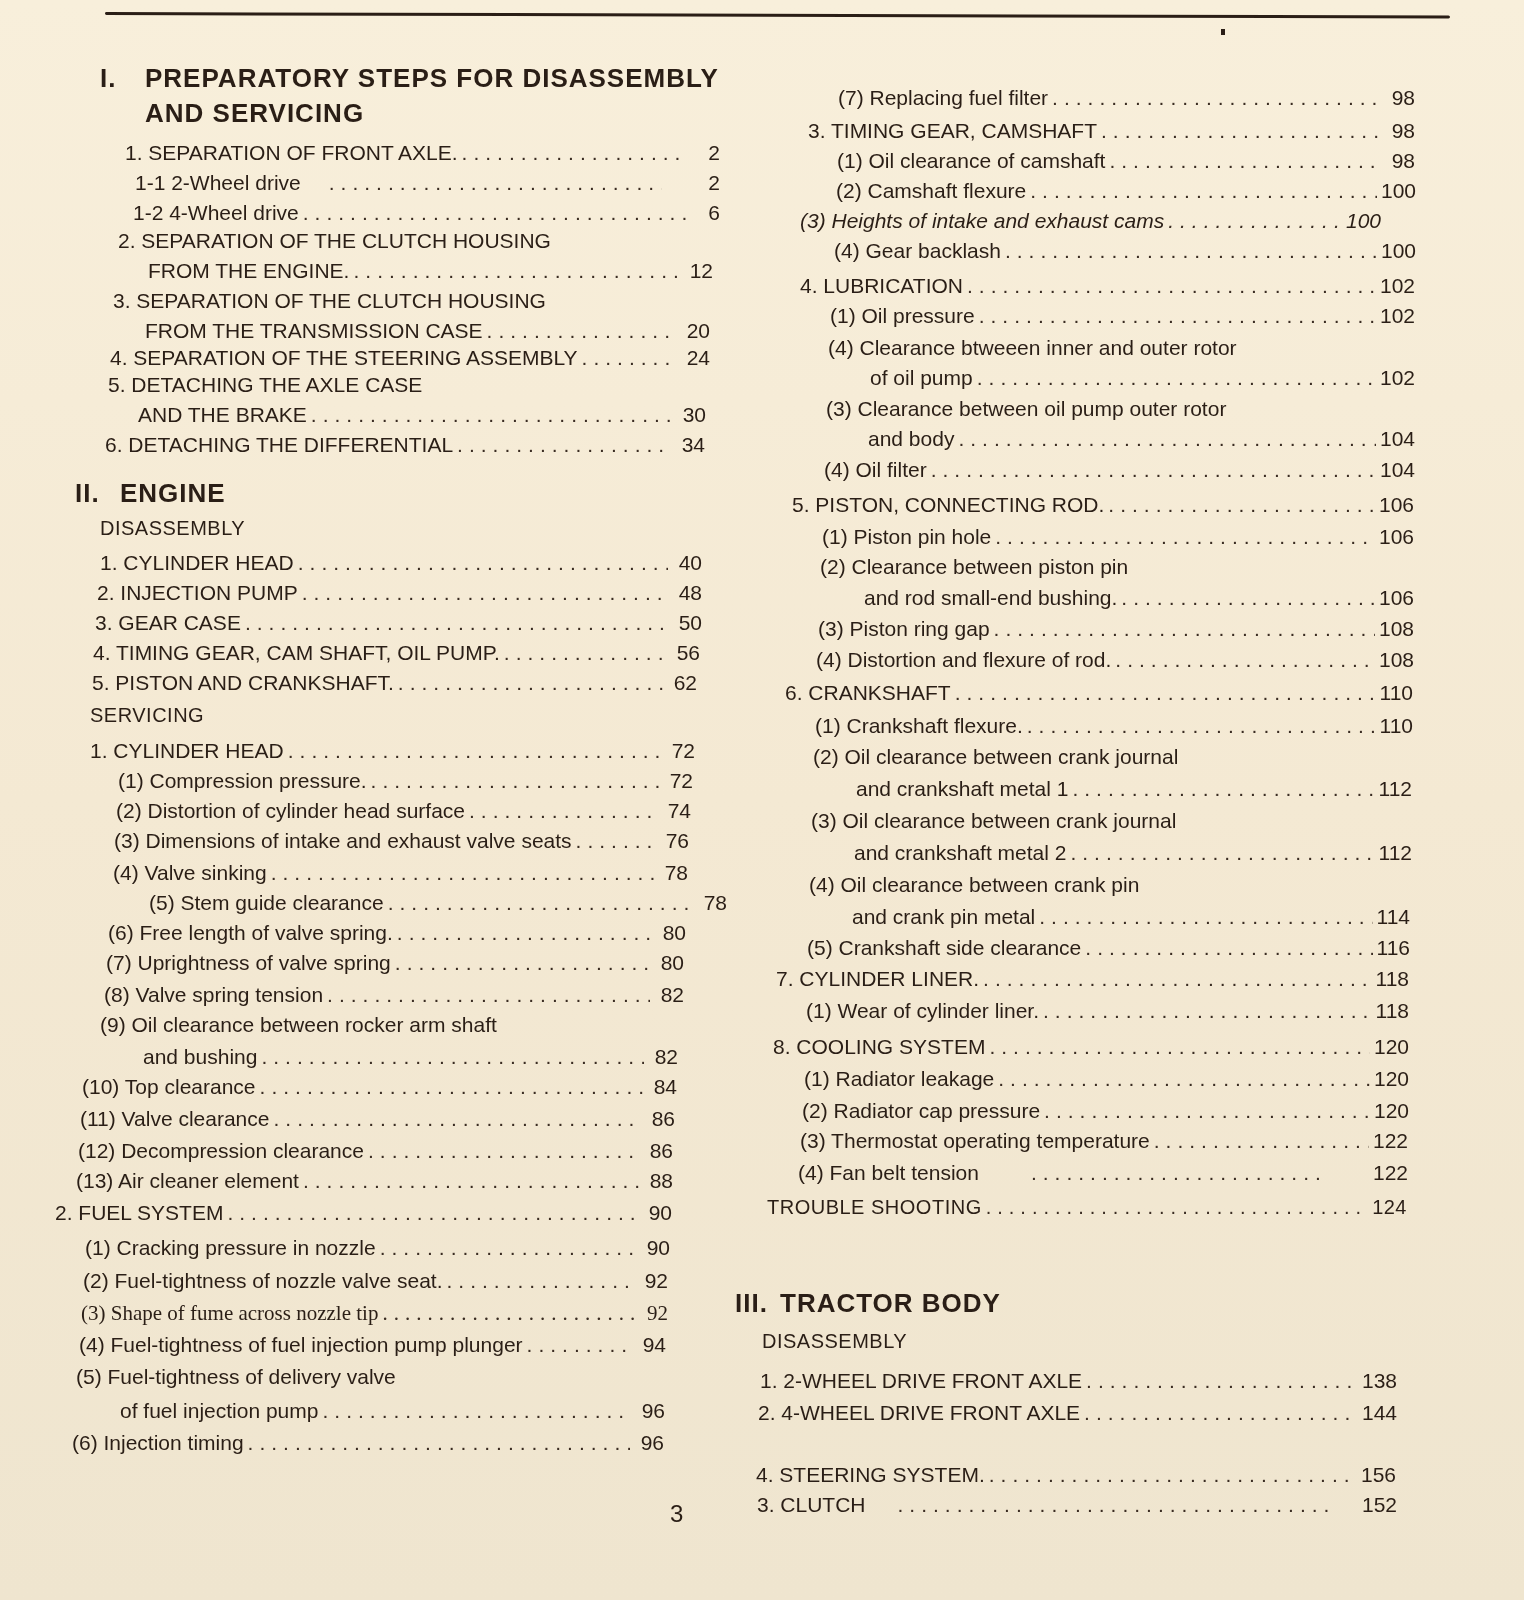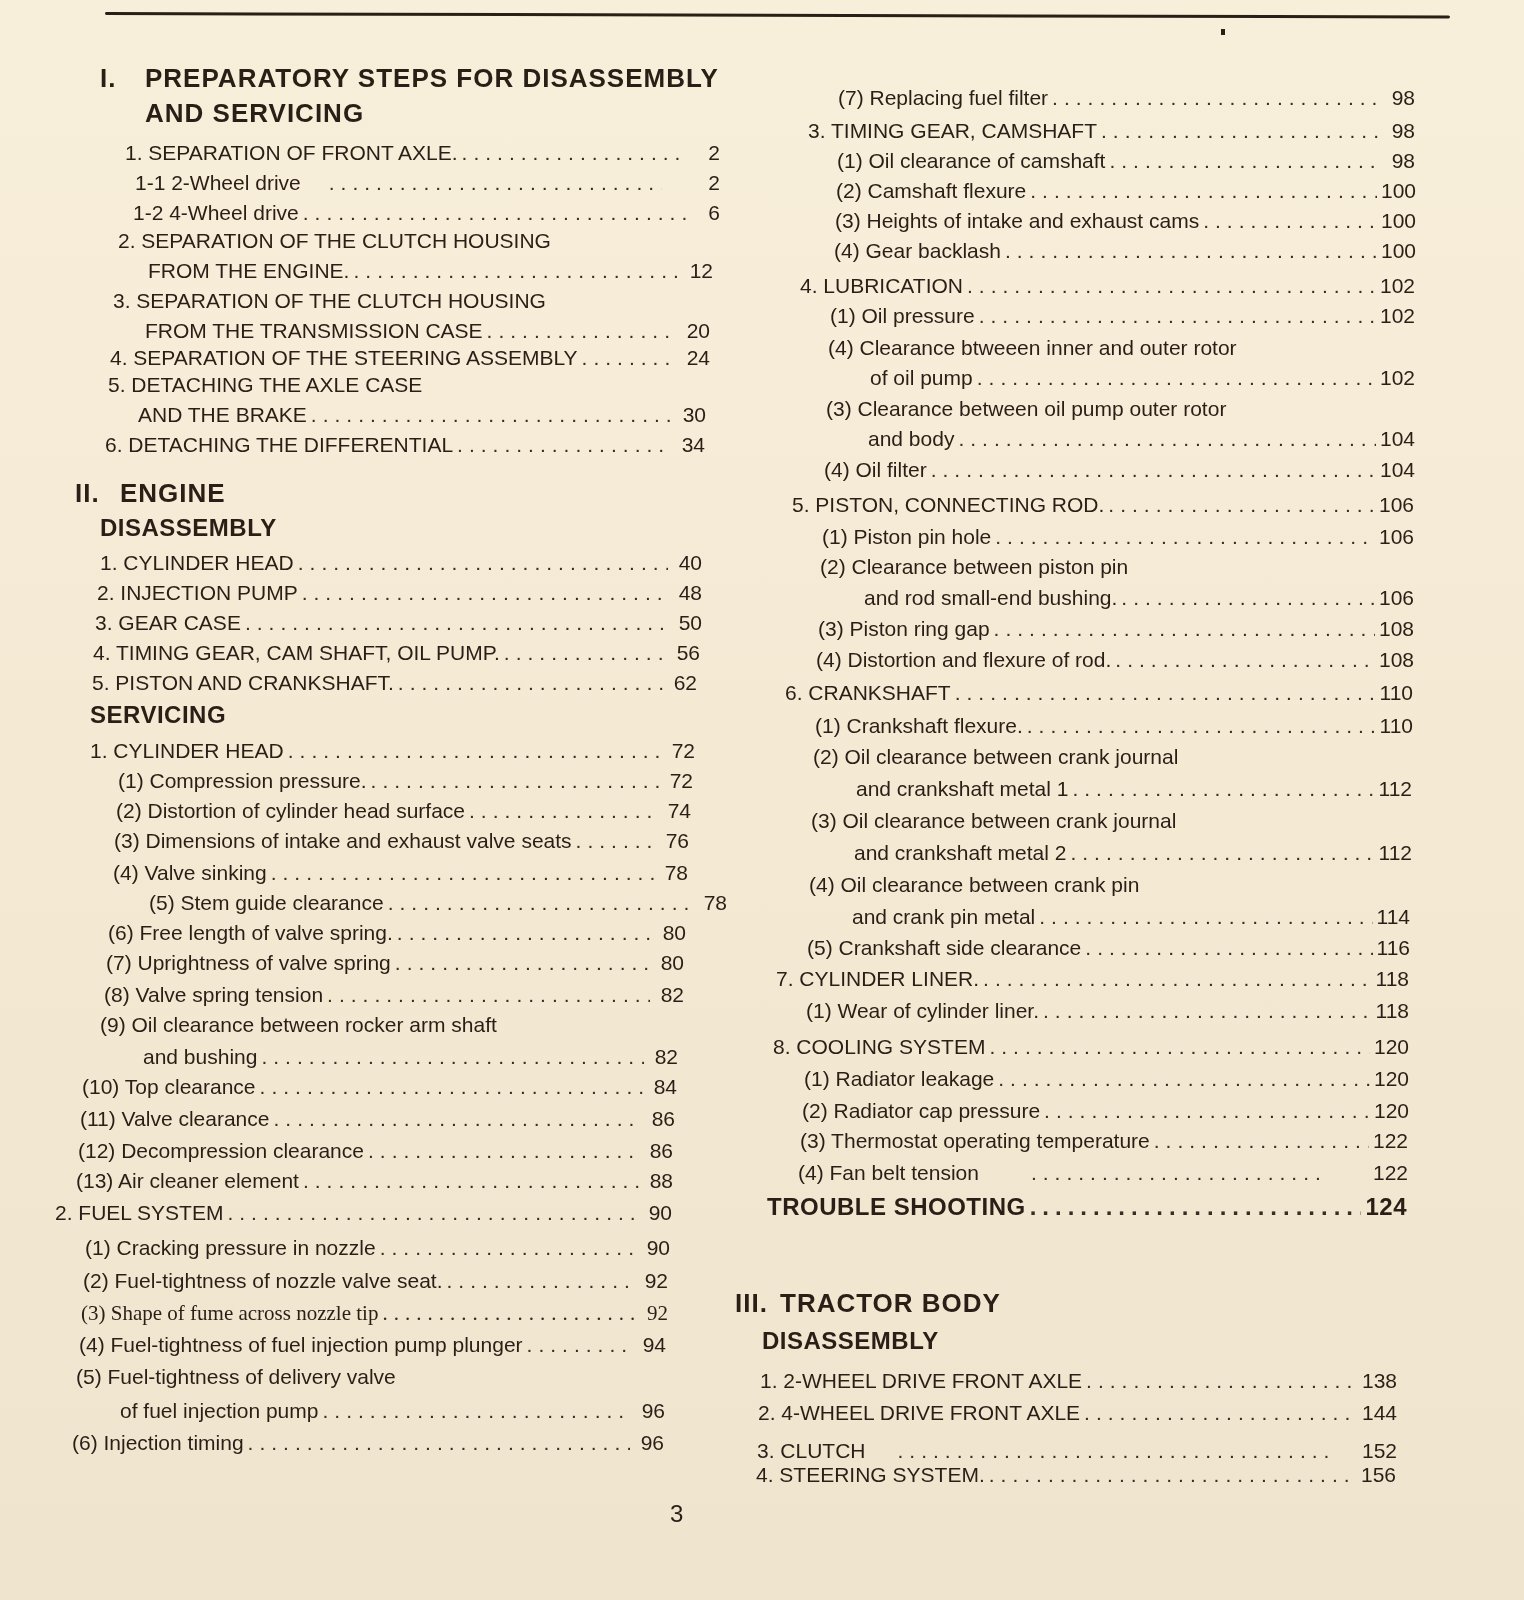--- a/index.html
+++ b/index.html
@@ -27,21 +27,21 @@
     display: flex; align-items: baseline;
   }
   .line .txt { flex: 0 0 auto; }
   .line .dots {
     flex: 1 1 auto; overflow: hidden; margin: 0 4px; letter-spacing: 6px;
     color: #3a2c22;
   }
   .line .pg { flex: 0 0 auto; text-align: right; min-width: 30px; }
   .chap { font-size: 26px; font-weight: bold; letter-spacing: 1px; }
   .chap .num { display: inline-block; width: 45px; }
-  .sub { font-size: 24px; font-weight: bold; letter-spacing: 0.5px; }
+  .sub { font-size: 20px; font-weight: normal; letter-spacing: 0.5px; }
   .pagenum {
     position: absolute; left: 670px; top: 1500px; font-size: 24px;
   }
 </style>
 </head>
 <body>
 
 <div class="paper">
   <div class="rule"></div>
   <div class="rule-notch"></div>
@@ -261,21 +261,21 @@
       <div class="line" style="left: 837px; top: 148px; width: 578px;">
         <span class="txt">(1)  Oil clearance of camshaft</span>
         <span class="dots">........................................................................................................................</span>
         <span class="pg">98</span>
       </div>
       <div class="line" style="left: 836px; top: 178px; width: 580px;">
         <span class="txt">(2)  Camshaft flexure</span>
         <span class="dots">........................................................................................................................</span>
         <span class="pg">100</span>
       </div>
-      <div class="line" style="left: 835px; top: 208px; width: 581px;">
+      <div class="line" style="left: 800px; top: 208px; width: 581px; font-style: italic;">
         <span class="txt">(3)  Heights of intake and exhaust cams</span>
         <span class="dots">........................................................................................................................</span>
         <span class="pg">100</span>
       </div>
       <div class="line" style="left: 834px; top: 238px; width: 582px;">
         <span class="txt">(4)  Gear backlash</span>
         <span class="dots">........................................................................................................................</span>
         <span class="pg">100</span>
       </div>
       <div class="line" style="left: 800px; top: 273px; width: 615px;">
@@ -426,21 +426,21 @@
       <div class="line" style="left: 760px; top: 1368px; width: 637px;">
         <span class="txt">1. 2-WHEEL DRIVE FRONT AXLE</span>
         <span class="dots">........................................................................................................................</span>
         <span class="pg">138</span>
       </div>
       <div class="line" style="left: 758px; top: 1400px; width: 639px;">
         <span class="txt">2. 4-WHEEL DRIVE FRONT AXLE</span>
         <span class="dots">........................................................................................................................</span>
         <span class="pg">144</span>
       </div>
-      <div class="line" style="left: 757px; top: 1438px; width: 640px; gap: 28px;">
+      <div class="line" style="left: 757px; top: 1492px; width: 640px; gap: 28px;">
         <span class="txt">3. CLUTCH</span>
         <span class="dots">........................................................................................................................</span>
         <span class="pg">152</span>
       </div>
       <div class="line" style="left: 756px; top: 1462px; width: 640px;">
         <span class="txt">4. STEERING SYSTEM.</span>
         <span class="dots">........................................................................................................................</span>
         <span class="pg">156</span>
       </div>
     </div>

